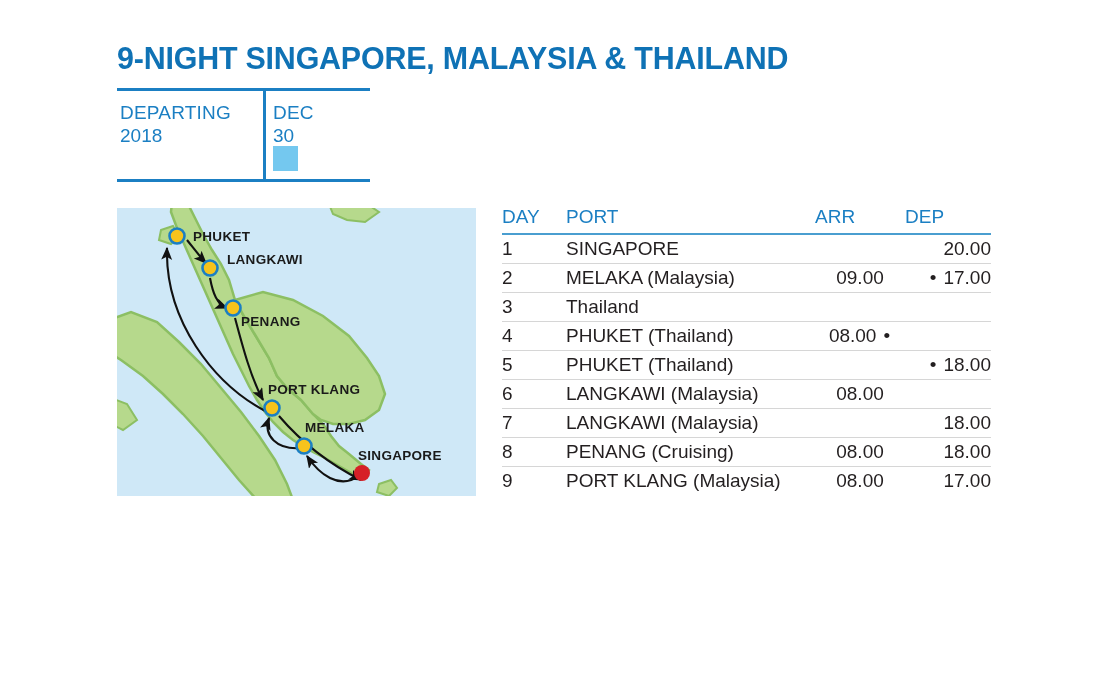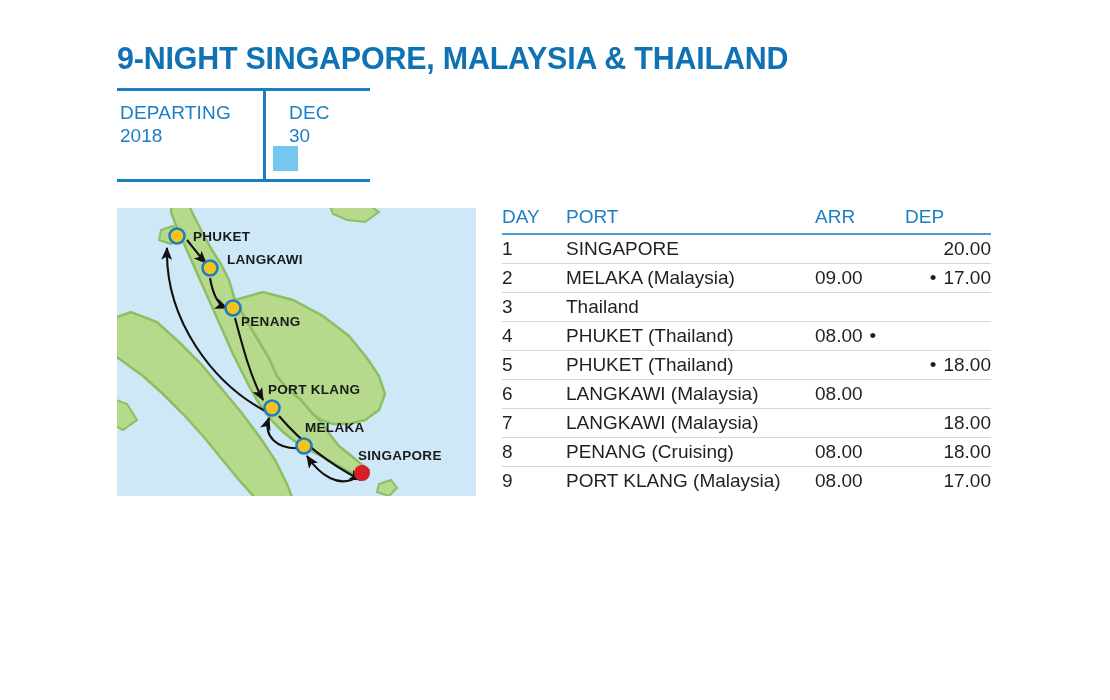--- a/index.html
+++ b/index.html
@@ -60,21 +60,21 @@
   .dep-col {
     position: absolute;
     top: 13px;
     color: #1b7fc3;
     font-size: 19px;
     line-height: 23px;
   }
   .dep-col .l1 { font-weight: normal; display: block; letter-spacing: 0.2px; }
   .dep-col .l2 { font-weight: normal; display: block; }
   #departing-label-col { left: 3px; }
-  #departing-date-col  { left: 156px; margin-left: 16px; }
+  #departing-date-col  { left: 156px; }
   #departing-swatch {
     position: absolute;
     left: 156px;
     top: 58px;
     width: 25px;
     height: 25px;
     background: #74c8ef;
   }
 
   
@@ -121,21 +121,21 @@
     padding: 3px 0 3px 0;
     border-bottom: 1px solid #d6d6d6;
     color: #231f20;
     font-size: 19px;
     white-space: nowrap;
     height: 22px;
   }
   #itinerary tbody tr:last-child td { border-bottom: none; }
   .col-day  { width: 64px; text-align: left; }
   .col-port { width: 249px; text-align: left; }
-  .col-arr  { width: 90px; text-align: left; }
+  .col-arr  { width: 90px; text-align: center; }
   .col-dep  { width: 86px; text-align: right; }
   th.col-arr, th.col-dep { text-align: right; }
   .anchor-dot {
     display: inline-block;
     padding-left: 7px;
     padding-right: 1px;
   }
   #itinerary-footnote {
     margin-top: 7px;
     font-size: 16px;

